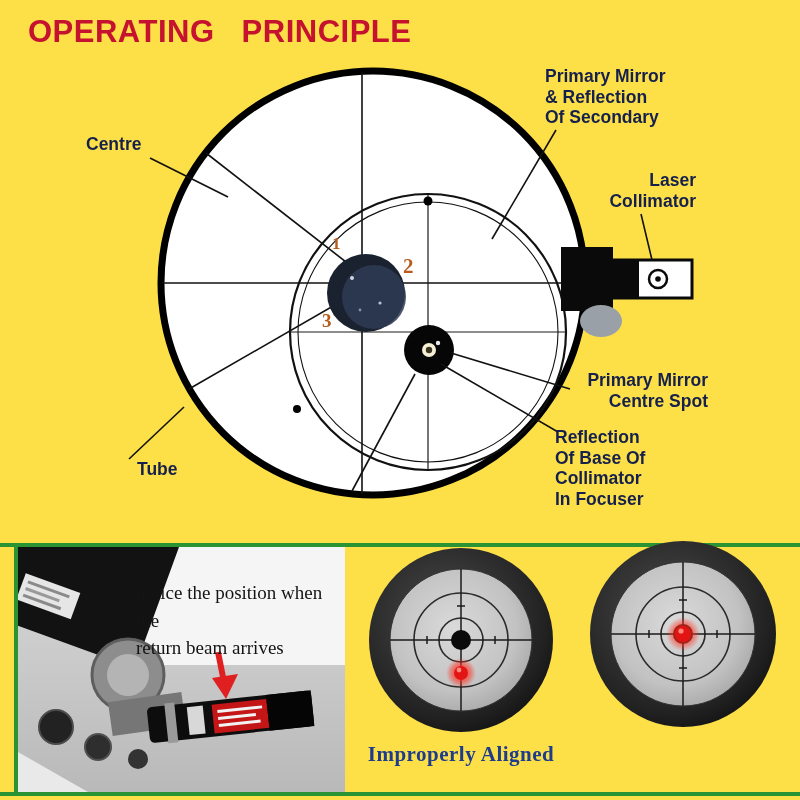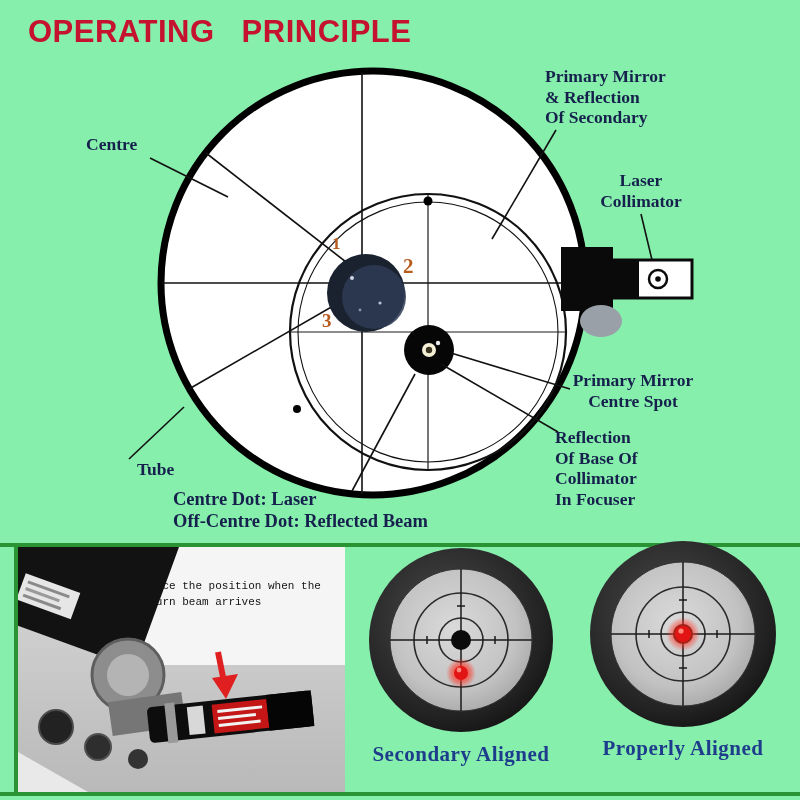--- a/index.html
+++ b/index.html
@@ -1,42 +1,42 @@
 <!DOCTYPE html>
 <html><head>
 <meta charset="utf-8">
 <style>
   html,body { margin:0; padding:0; background:#fff; }
-  .page { position:relative; width:800px; height:800px; background:#86efac;
+  .page { position:relative; width:800px; height:800px; background:#fde047;
           font-family:"Liberation Sans", sans-serif; overflow:hidden; }
 
   .title { position:absolute; left:28px; top:14px;
            font-family:"Liberation Sans", sans-serif; font-weight:700;
            font-size:31px; color:#c4122f; letter-spacing:0.5px; word-spacing:18px; }
 
   .dia-svg { position:absolute; left:0; top:0; }
 
-  .dlabel { position:absolute; font-family:Liberation Serif, serif; font-weight:700;
+  .dlabel { position:absolute; font-family:Liberation Sans, sans-serif; font-weight:700;
             font-size:17.5px; line-height:1.18; color:#15204c; white-space:pre-line; }
-  .dlabel.center { text-align:center; }
+  .dlabel.center { text-align:right; }
 
   .num { position:absolute; font-family:"Liberation Serif", serif; font-weight:700;
          color:#b85c1e; }
   .num1 { left:332px; top:234px; font-size:17px; }
   .num2 { left:403px; top:254px; font-size:21px; }
   .num3 { left:322px; top:310px; font-size:19px; }
 
   .green { position:absolute; background:#2a9334; }
   .sep-h     { left:0;    top:543px; width:800px; height:4px; }
   .sep-left  { left:14px; top:543px; width:4px;  height:253px; }
   .sep-bottom{ left:0;    top:792px; width:800px; height:4px; }
 
   .photo { position:absolute; left:18px; top:547px; width:327px; height:245px; overflow:hidden; }
   .photo-note { position:absolute; left:118px; top:32px; width:205px;
-                font-family:Liberation Mono, monospace; font-size:11px; line-height:1.45;
+                font-family:Liberation Serif, serif; font-size:19px; line-height:1.45;
                 color:#141414; white-space:pre-line; }
 
   .target { position:absolute; }
   .t-improper { left:353px; top:546px; width:216px; height:196px; }
   .t-proper   { left:577px; top:540px; width:212px; height:200px; }
 
   .caption { position:absolute; font-family:"Liberation Serif", serif; font-weight:600;
              font-size:21px; color:#1e3c8c; text-align:center; letter-spacing:0.5px;
              white-space:nowrap; }
   .cap-improper { left:353px; top:742px; width:216px; }
@@ -113,22 +113,20 @@
 Of Secondary</div>
   <div class="dlabel center" style="left:586px; top:170px; width:110px;">Laser
 Collimator</div>
   <div class="dlabel center" style="left:558px; top:370px; width:150px;">Primary Mirror
 Centre Spot</div>
   <div class="dlabel" style="left:555px; top:427px;">Reflection
 Of Base Of
 Collimator
 In Focuser</div>
   <div class="dlabel" style="left:96px;  top:459px;margin-left:41px;">Tube</div>
-  <div class="dlabel" style="left:173px; top:489px; font-size:18.5px;">Centre Dot: Laser
-Off-Centre Dot: Reflected Beam</div>
 
   <div class="num num1">1</div>
   <div class="num num2">2</div>
   <div class="num num3">3</div>
 
   <div class="green sep-h"></div>
   <div class="green sep-left"></div>
   <div class="green sep-bottom"></div>
 
   <div class="photo">
@@ -214,21 +212,21 @@
         <line x1="104" y1="128" x2="112" y2="128"></line>
       </g>
       <circle cx="108" cy="94" r="10" fill="#0b0b0b"></circle>
       <g>
         <circle cx="108" cy="127" r="15" fill="url(#imp-glow)"></circle>
         <circle cx="108" cy="127" r="7" fill="#e31414"></circle>
         <circle cx="106" cy="124" r="2.4" fill="#ff8a7a"></circle>
       </g>
     </svg>
   </div>
-  <div class="caption cap-improper">Secondary Aligned</div>
+  <div class="caption cap-improper">Improperly Aligned</div>
 
   <div class="target t-proper">
     <svg width="212" height="200" viewBox="0 0 212 200">
       <defs>
         <radialGradient id="pro-barrel" cx="0.42" cy="0.38" r="0.75">
           <stop offset="0" stop-color="#4a4a4a"></stop>
             <stop offset="0.72" stop-color="#222222"></stop>
             <stop offset="1" stop-color="#0a0a0a"></stop>
         </radialGradient>
         <radialGradient id="pro-face" cx="0.45" cy="0.42" r="0.8">
@@ -257,15 +255,14 @@
         <line x1="102" y1="128" x2="110" y2="128"></line>
       </g>
       <circle cx="106" cy="94" r="10" fill="#0b0b0b"></circle>
       <g>
         <circle cx="106" cy="94" r="17" fill="url(#pro-glow)"></circle>
         <circle cx="106" cy="94" r="8" fill="#e31414"></circle>
         <circle cx="104" cy="91" r="2.6" fill="#ff8a7a"></circle>
       </g>
     </svg>
   </div>
-  <div class="caption cap-proper">Properly Aligned</div>
 
 </div>
 
 </body></html>

